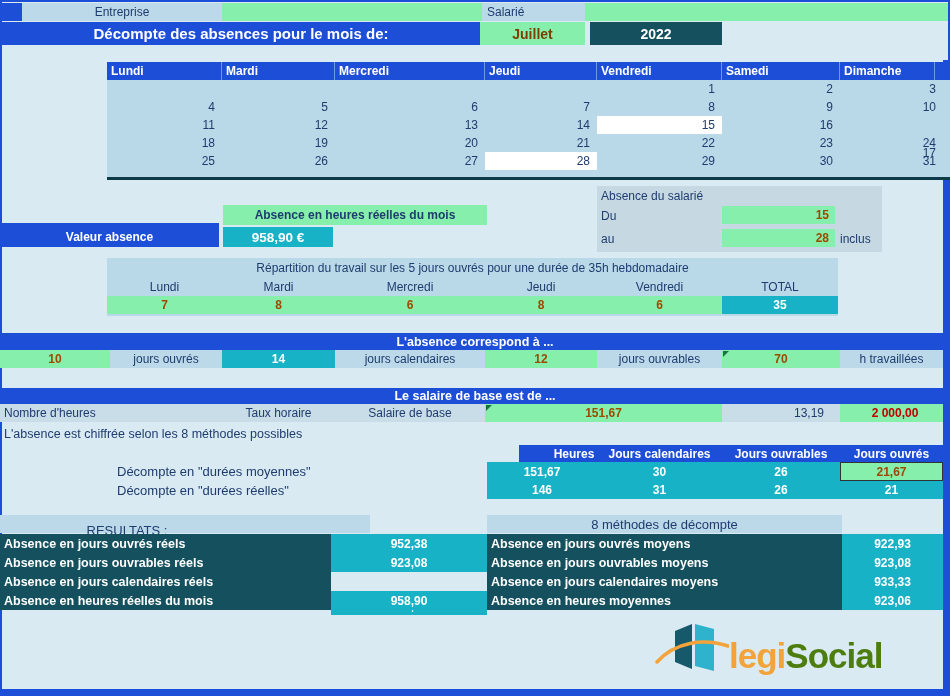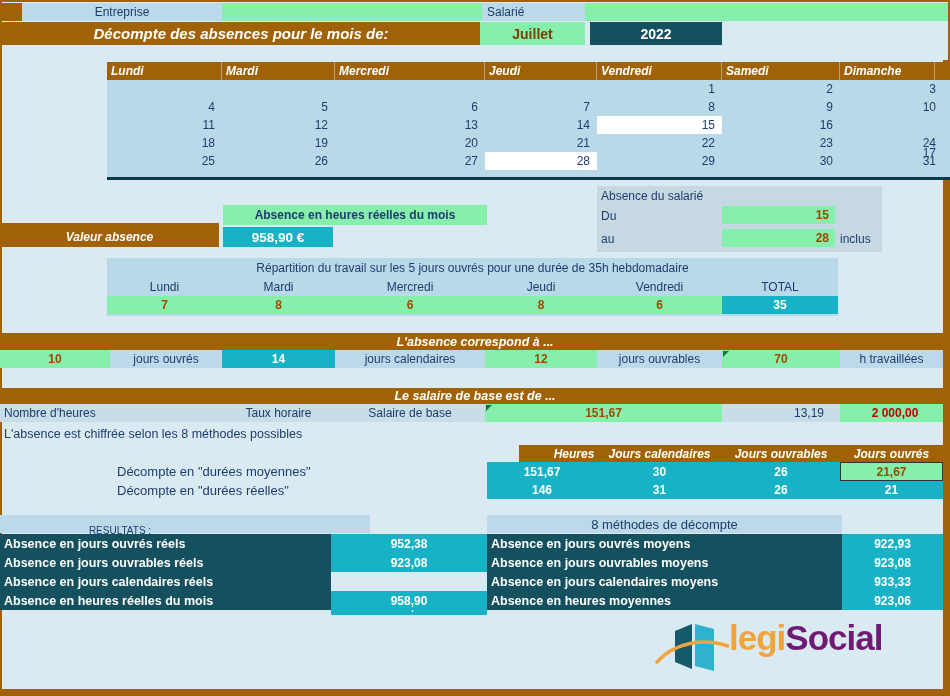--- a/index.html
+++ b/index.html
@@ -6,38 +6,38 @@
   .page{
     position:relative;width:950px;height:696px;overflow:hidden;
     background:#d9eaf2;
     font-family:"Liberation Sans", sans-serif;
     font-size:12px;color:#1e3c6e;
   }
   .c{position:absolute;box-sizing:border-box;white-space:nowrap;overflow:hidden;}
   .ctr{display:flex;align-items:center;justify-content:center;text-align:center;}
   .lft{display:flex;align-items:center;justify-content:flex-start;text-align:left;}
   .rgt{display:flex;align-items:center;justify-content:flex-end;text-align:right;}
-  .dark1{background:#a16207;color:#ffffff;font-style:italic;}
+  .dark1{background:#1d4ed8;color:#ffffff;}
   .dark2{background:#14505e;color:#ffffff;}
   .cyan{background:#18b2c6;color:#ffffff;}
   .yellow{background:#86efac;}
   .lightcell{background:#bcd9e9;}
   .calpanel{background:#b9d8e8;}
   .abspanel{background:#c6d9e3;}
   .navy{color:#1e3c6e;text-align:right;}
   .brown{color:#9c4a00;font-weight:bold;}
   .red{color:#c00000;font-weight:bold;padding-left:7px;}
   .bold{font-weight:bold;}
   .whitebg{background:#ffffff;}
   .marker{position:absolute;left:1px;top:1px;width:0;height:0;
     border-top:6px solid #1e7145;border-right:6px solid transparent;}
   .calhead{border-right:1px solid rgba(185,216,232,.55);}
-  .logo{display:flex;align-items:flex-start;}
+  .logo{display:flex;align-items:flex-end;}
   .logo .t1{color:#f2a33c;font-size:35px;font-weight:600;letter-spacing:-1px;}
-  .logo .t2{color:#701a75;font-size:35px;font-weight:700;letter-spacing:-1px;}
+  .logo .t2{color:#4d7c0f;font-size:35px;font-weight:700;letter-spacing:-1px;}
 </style>
 </head>
 <body>
 
 <div class="page">
 
   <div class="c dark1" style="left:0;top:0;width:950px;height:2px;"></div>
   <div class="c dark1" style="left:0;top:0;width:2px;height:696px;"></div>
   <div class="c dark1" style="left:948px;top:0;width:2px;height:60px;"></div>
   <div class="c dark1" style="left:943px;top:60px;width:7px;height:636px;"></div>
@@ -170,21 +170,21 @@
   <div class="c cyan ctr bold" style="left:487px;top:462px;width:110px;height:19px;">151,67</div>
   <div class="c cyan ctr bold" style="left:597px;top:462px;width:125px;height:19px;">30</div>
   <div class="c cyan ctr bold" style="left:722px;top:462px;width:118px;height:19px;">26</div>
   <div class="c yellow ctr brown" style="left:840px;top:462px;width:103px;height:19px;border:1px solid #333;">21,67</div>
   <div class="c cyan ctr bold" style="left:487px;top:481px;width:110px;height:18px;">146</div>
   <div class="c cyan ctr bold" style="left:597px;top:481px;width:125px;height:18px;">31</div>
   <div class="c cyan ctr bold" style="left:722px;top:481px;width:118px;height:18px;">26</div>
   <div class="c cyan ctr bold" style="left:840px;top:481px;width:103px;height:18px;">21</div>
 
   <div class="c lightcell" style="left:0;top:515px;width:370px;height:18px;"></div>
-  <div class="c ctr navy bold" style="left:9px;top:515px;width:222px;height:30px;font-weight:normal;font-size:10px;">RESULTATS :</div>
+  <div class="c ctr navy bold" style="left:16px;top:515px;width:222px;height:30px;font-weight:normal;font-size:13px;">RESULTATS :</div>
   <div class="c lightcell ctr navy" style="left:487px;top:515px;width:355px;height:18px;font-size:13px;">8 méthodes de décompte</div>
 
   <div class="c dark2 lft bold" style="left:0;top:534px;width:331px;height:19px;padding-left:4px;font-size:12.5px;">Absence en jours ouvrés réels</div>
   <div class="c cyan ctr bold" style="left:331px;top:534px;width:156px;height:19px;">952,38</div>
   <div class="c dark2 lft bold" style="left:487px;top:534px;width:355px;height:19px;padding-left:4px;font-size:12.5px;">Absence en jours ouvrés moyens</div>
   <div class="c cyan ctr bold" style="left:842px;top:534px;width:101px;height:19px;">922,93</div>
 
   <div class="c dark2 lft bold" style="left:0;top:553px;width:331px;height:19px;padding-left:4px;font-size:12.5px;">Absence en jours ouvrables réels</div>
   <div class="c cyan ctr bold" style="left:331px;top:553px;width:156px;height:19px;">923,08</div>
   <div class="c dark2 lft bold" style="left:487px;top:553px;width:355px;height:19px;padding-left:4px;font-size:12.5px;">Absence en jours ouvrables moyens</div>

